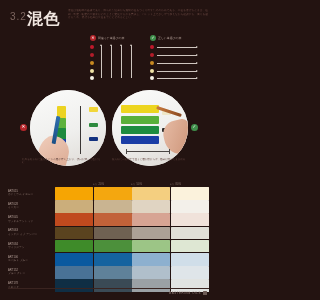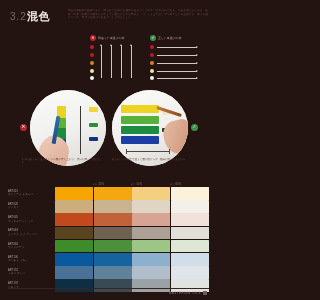--- a/index.html
+++ b/index.html
@@ -13,21 +13,21 @@
   .page{position:absolute;inset:0;background:#231311;}
 
   
   .header{position:absolute;left:0;top:0;width:217px;height:33px;}
   .num{
     position:absolute;left:10px;top:11px;
     font-size:10px;letter-spacing:1px;color:#7d6660;font-weight:400;
   }
   .title{
     position:absolute;left:27px;top:9px;
-    font-size:11px;color:#f0e6e0;font-weight:700;letter-spacing:.5px;
+    font-size:16px;color:#f0e6e0;font-weight:700;letter-spacing:.5px;
   }
   .lede{
     position:absolute;left:68px;top:9px;width:140px;
     font-size:2.6px;line-height:3.6px;color:#6d4a44;
     text-align:justify;letter-spacing:.1px;
   }
 
   
   .diagrams{position:absolute;left:0;top:34px;width:217px;height:48px;}
   .diag{position:absolute;top:0;width:60px;height:48px;}

